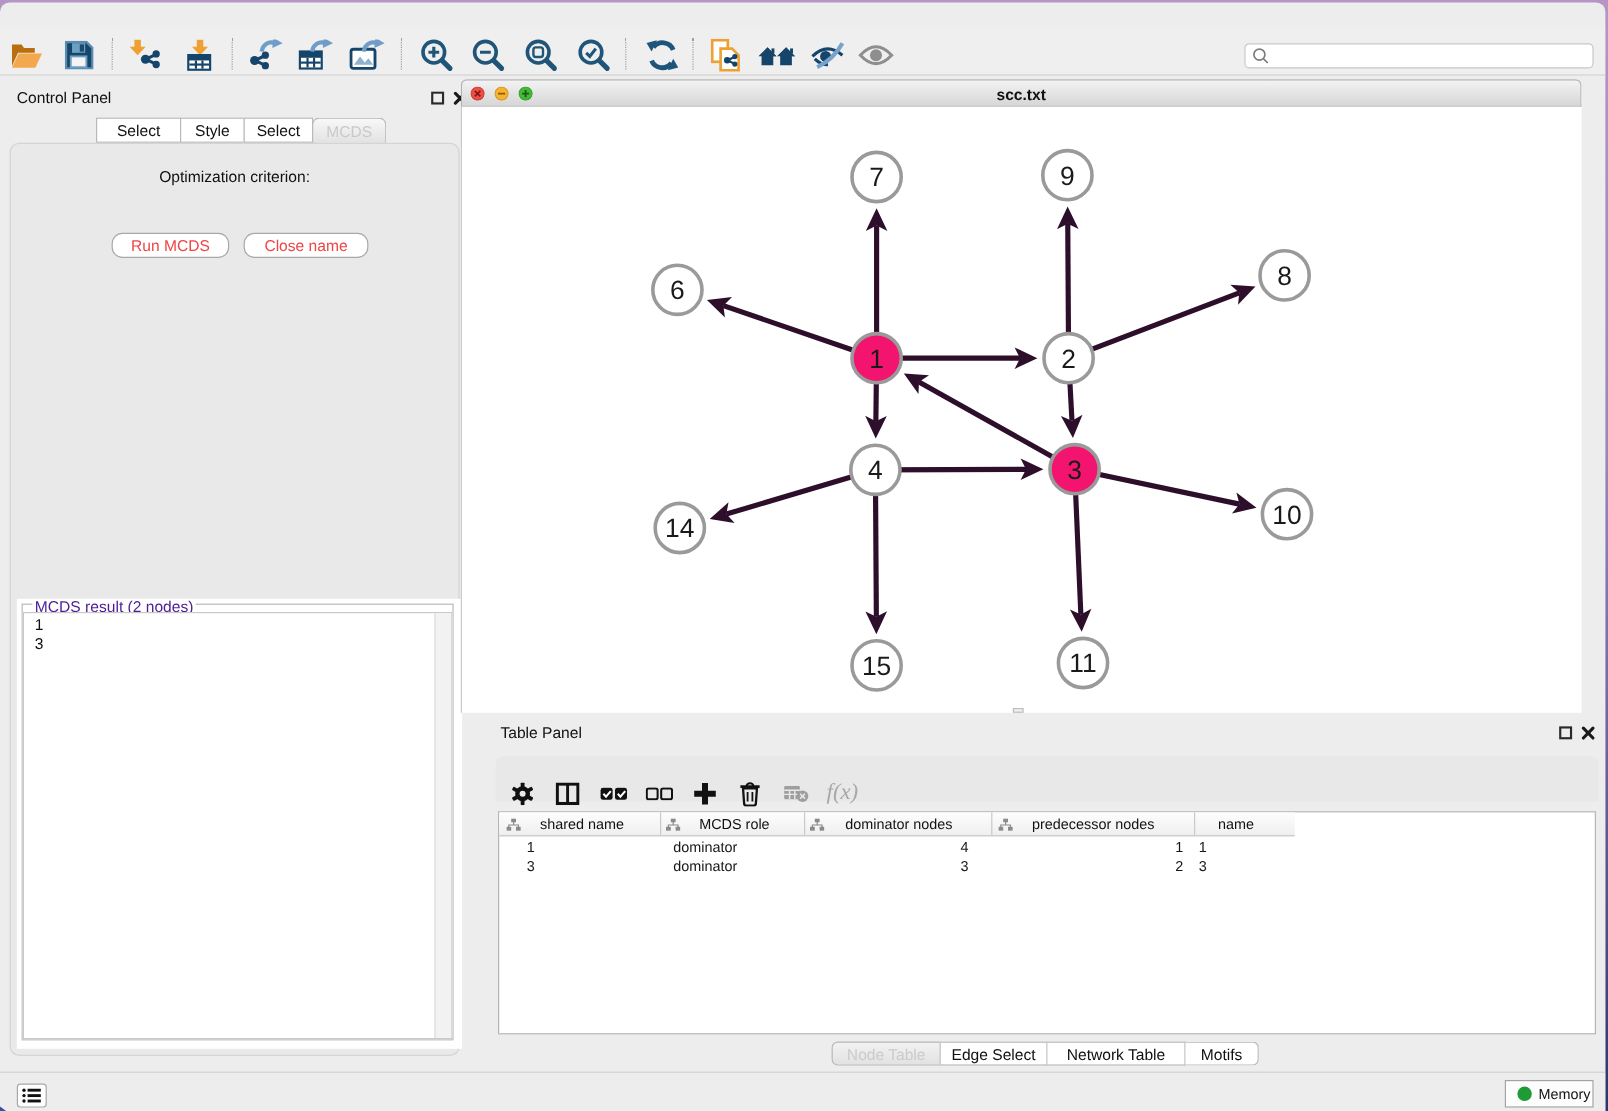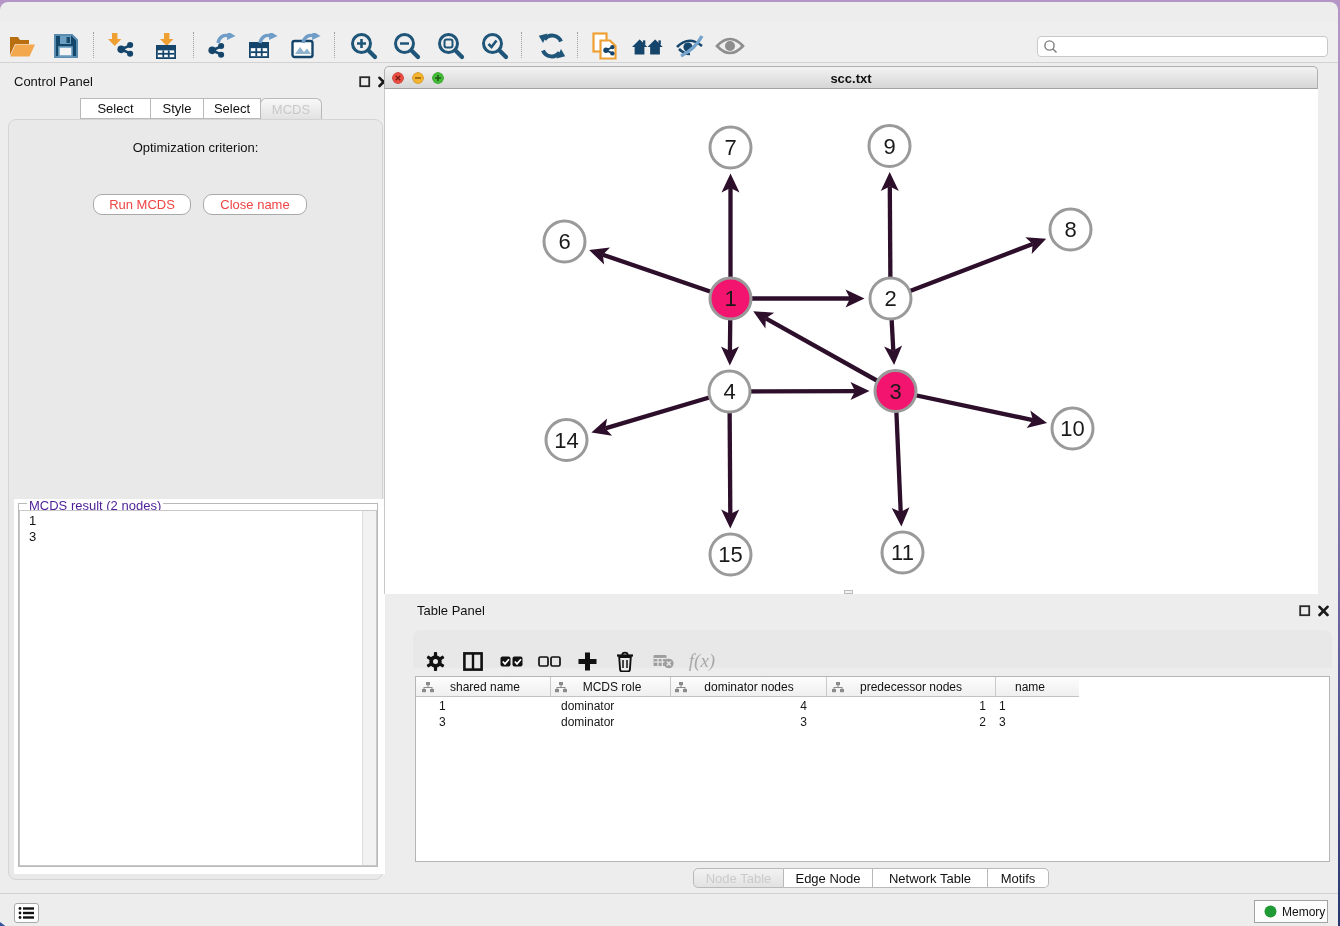--- a/index.html
+++ b/index.html
@@ -468,21 +468,21 @@
 <div class="td" style="left:520px;top:21px;width:50px;text-align:right">1</div>
 <div class="td" style="left:583px;top:21px">1</div>
 <div class="td" style="left:23px;top:37px">3</div>
 <div class="td" style="left:145px;top:37px">dominator</div>
 <div class="td" style="left:341px;top:37px;width:50px;text-align:right">3</div>
 <div class="td" style="left:520px;top:37px;width:50px;text-align:right">2</div>
 <div class="td" style="left:583px;top:37px">3</div>
 </div>
 <div id="btabs">
 <div class="btab" style="width:91px;border-left:1px solid #b9b9b9;border-radius:5px 0 0 5px;background:linear-gradient(#f2f2f2,#e2e2e2);color:#cbcbcb">Node Table</div>
-<div class="btab" style="width:89px">Edge Node</div>
+<div class="btab" style="width:89px">Edge Select</div>
 <div class="btab" style="width:115px">Network Table</div>
 <div class="btab" style="width:61px;border-radius:0 5px 5px 0">Motifs</div>
 </div>
 </div>
 <div id="statusbar">
 <div id="listbtn">
         <svg width="17" height="14" viewBox="0 0 17 14">
           <g fill="#111">
 <circle cx="2" cy="2.5" r="1.4"></circle>
             <rect x="5" y="1.3" width="11" height="2.4"></rect>

